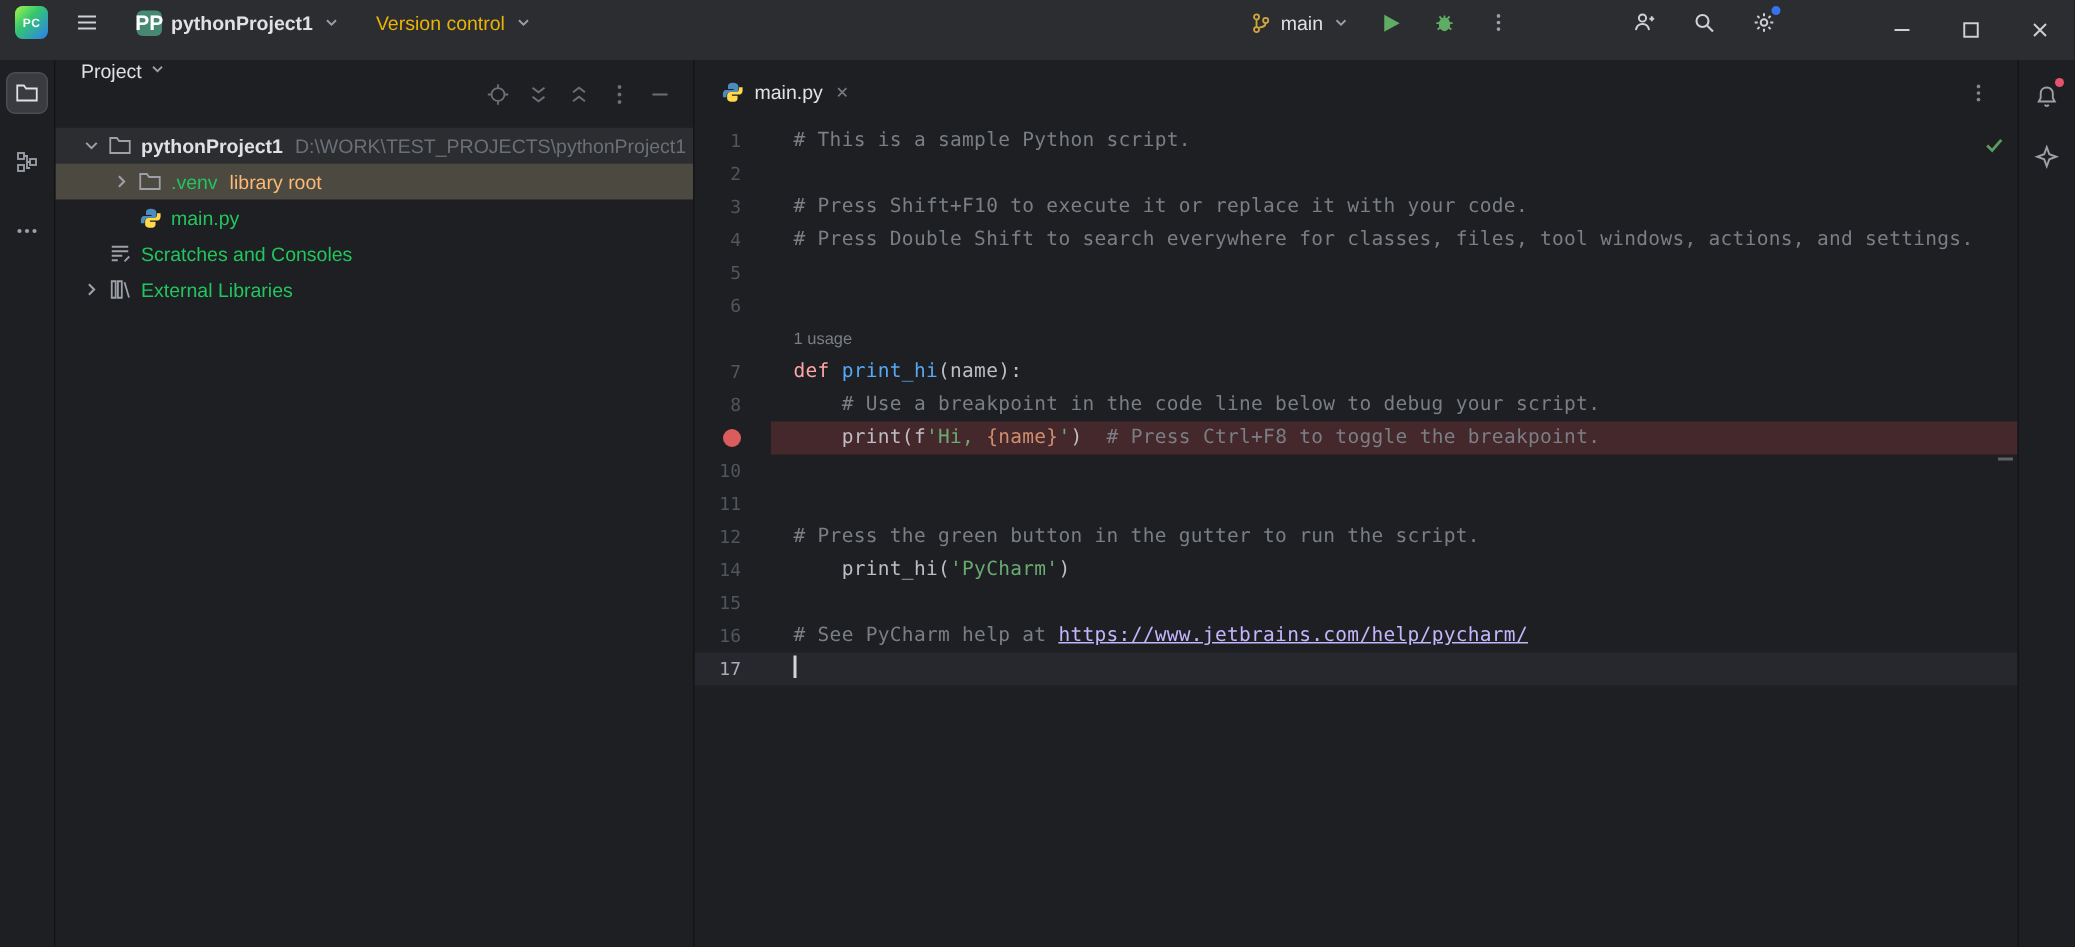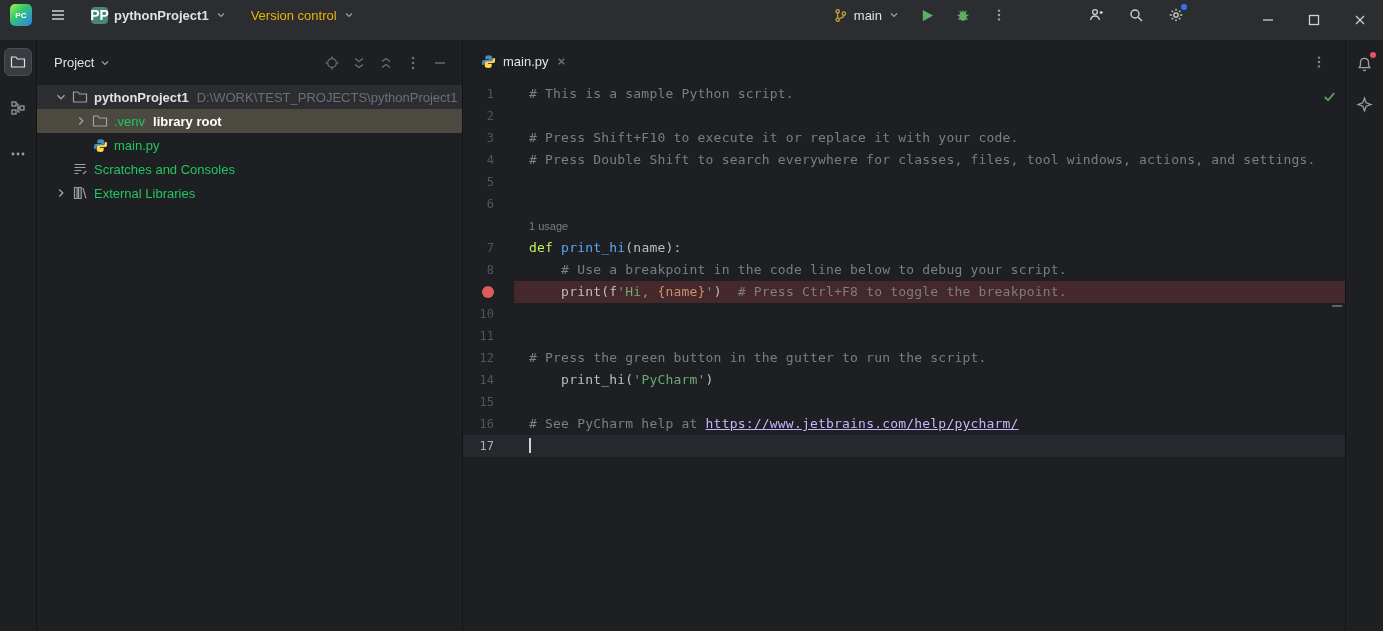--- a/index.html
+++ b/index.html
@@ -35,36 +35,36 @@
 
   
   .activity-bar { width:37px; flex:none; background:#1e1f22; border-right:1px solid #131416;
                   display:flex; flex-direction:column; align-items:center; padding-top:8px; }
   .ab-item { width:28px; height:28px; border-radius:6px; display:flex; align-items:center; justify-content:center; }
   .ab-item.active { background:#393b40; border:1px solid #4a4d52; }
   .ab-item + .ab-item { margin-top:18px; }
 
   
   .project-panel { width:425px; flex:none; background:#1e1f22; display:flex; flex-direction:column; }
-  .pp-header { height:45px; display:flex; align-items:center; padding:0 14px 0 17px; }
+  .pp-header { height:45px; display:flex; padding:0 14px 0 17px; }
   .pp-title { color:#dfe1e5; }
   .pp-chev { margin-left:5px; display:flex; }
   .pp-spacer { flex:1; }
   .pp-icons { display:flex; align-items:center; gap:11px; opacity:.75; }
   .pp-icons .hico { display:flex; }
   .tree { flex:1; overflow:hidden; }
   .tree-row { height:24px; display:flex; align-items:center; white-space:nowrap; overflow:hidden; }
   .tree-row.hl-soft { background:#2b2d31; }
   .tree-row.hl-selected { background:#4b4940; }
   .chev-slot { width:18px; flex:none; display:flex; align-items:center; justify-content:center; }
   .ticon { width:16px; flex:none; display:flex; align-items:center; justify-content:center; margin-left:2px; }
   .tlabel { margin-left:6px; color:#22c55e; }
   .tlabel.bold { font-weight:bold; color:#dfe1e5; }
   .tsuffix { margin-left:8px; color:#6b6f76; }
-  .hl-selected .tsuffix { color:#ffffff;font-weight:bold; }
+  .hl-selected .tsuffix { color:#fdba74; }
 
   
   .editor-area { flex:1; min-width:0; display:flex; flex-direction:column; background:#1e1f22; border-left:1px solid #131416; }
   .tabbar { height:43px; flex:none; display:flex; align-items:center; padding-left:8px; }
   .tab { display:flex; align-items:center; gap:7px; height:100%; padding:0 10px; }
   .tab-label { color:#dfe1e5; }
   .tab-close { display:flex; opacity:.7; }
   .tabbar-spacer { flex:1; }
   .tab-opts { margin-right:10px; opacity:.8; }
   .editor-body { position:relative; flex:1; overflow:hidden; }
@@ -74,21 +74,21 @@
   .gico { width:20px; flex:none; display:flex; align-items:center; justify-content:center; }
   .ctext { flex:1; padding-left:15px; white-space:pre; color:#bcbec4;
            font-family:"DejaVu Sans Mono",monospace; font-size:13px; letter-spacing:.2px; }
   .cl.bp .ctext { background:#45282b; }
   .cl.cur { background:#26282e; }
   .cl.cur .lnum { color:#a9adb5; }
   .bpdot { width:12px; height:12px; border-radius:50%; background:#db5c5c; display:block; }
   .inlay-hint { font-family:"Liberation Sans",sans-serif; font-size:11px; color:#7a7e85; letter-spacing:0; }
   .caret { display:inline-block; width:1.5px; height:15px; background:#d2d4d9; vertical-align:-3px; margin-right:-1.5px; }
   .tk-com { color:#7a7e85; }
-  .tk-kw { color:#bef264; }
+  .tk-kw { color:#fca5a5; }
   .tk-fn { color:#56a8f5;text-align:right; }
   .tk-str { color:#6aab73; }
   .tk-br { color:#cf8e6d; }
   .tk-txt { color:#bcbec4; }
   .tk-dunder { color:#c77dbb; }
   .tk-link { color:#c4b5fd; text-decoration:underline; }
   .inspect-ok { position:absolute; top:6px; right:8px; }
   .stripe-mark { position:absolute; top:222px; right:3px; width:10px; height:2px; background:#7a7e85; opacity:.7; }
 
   

